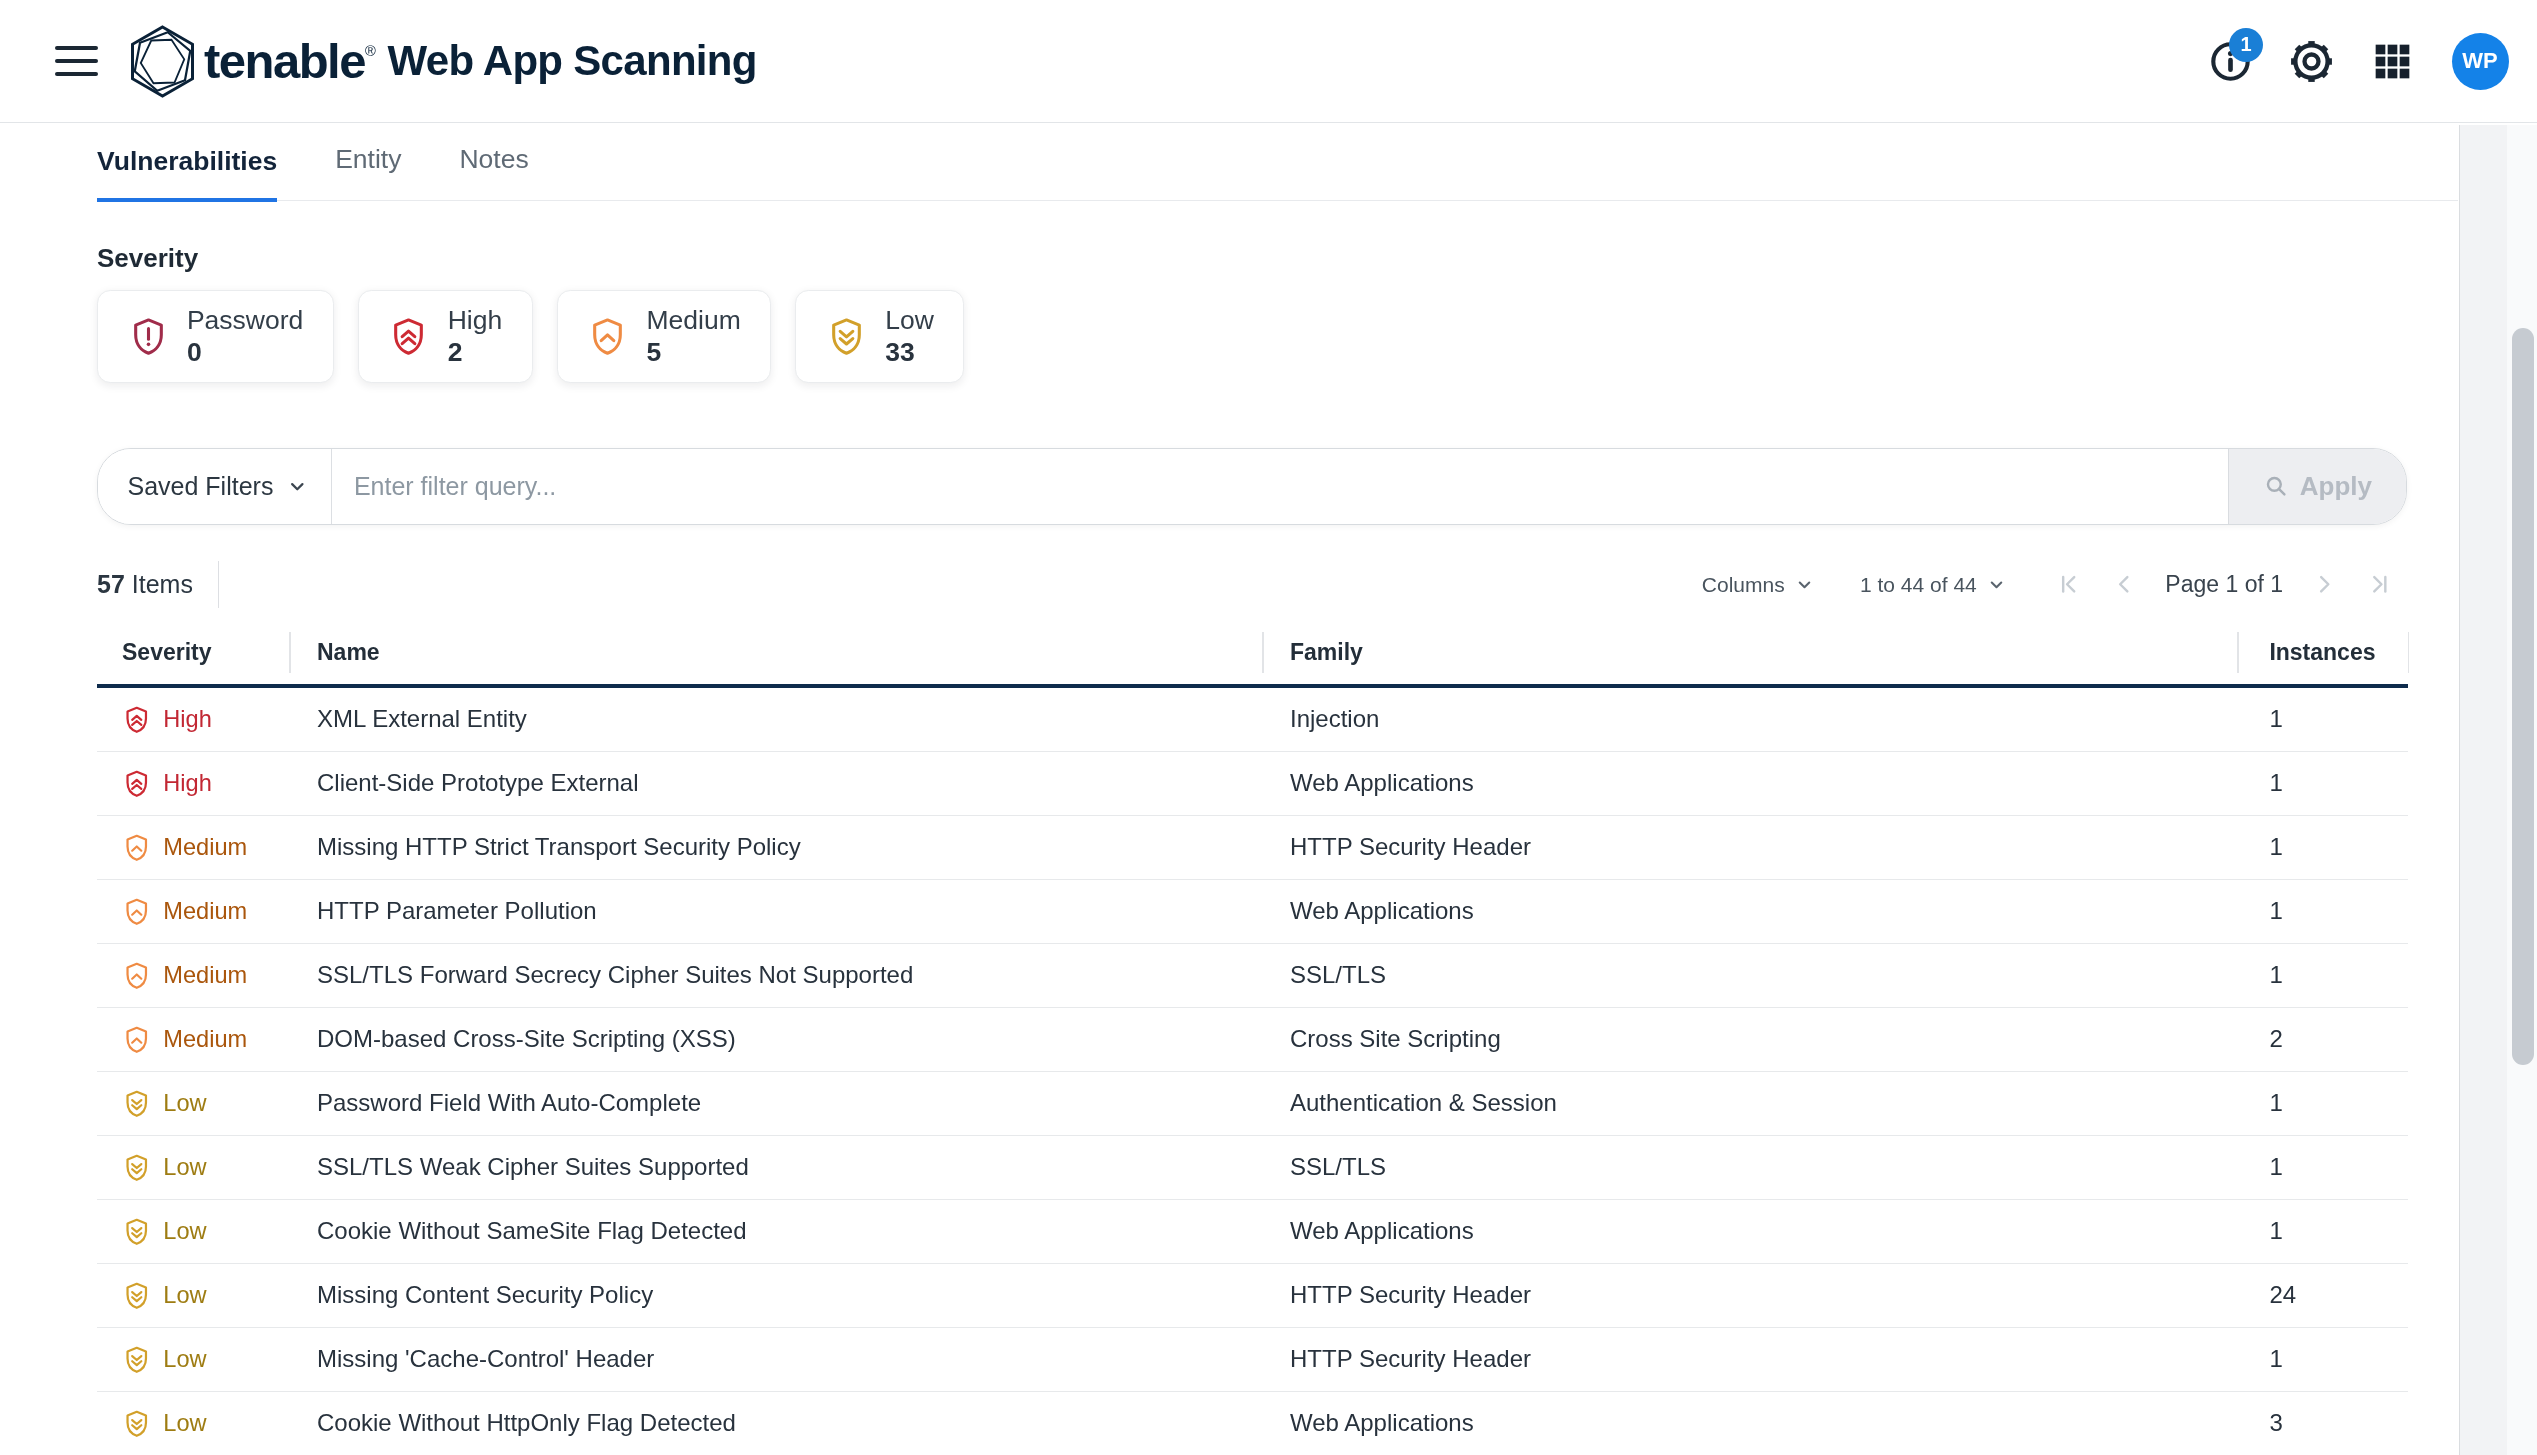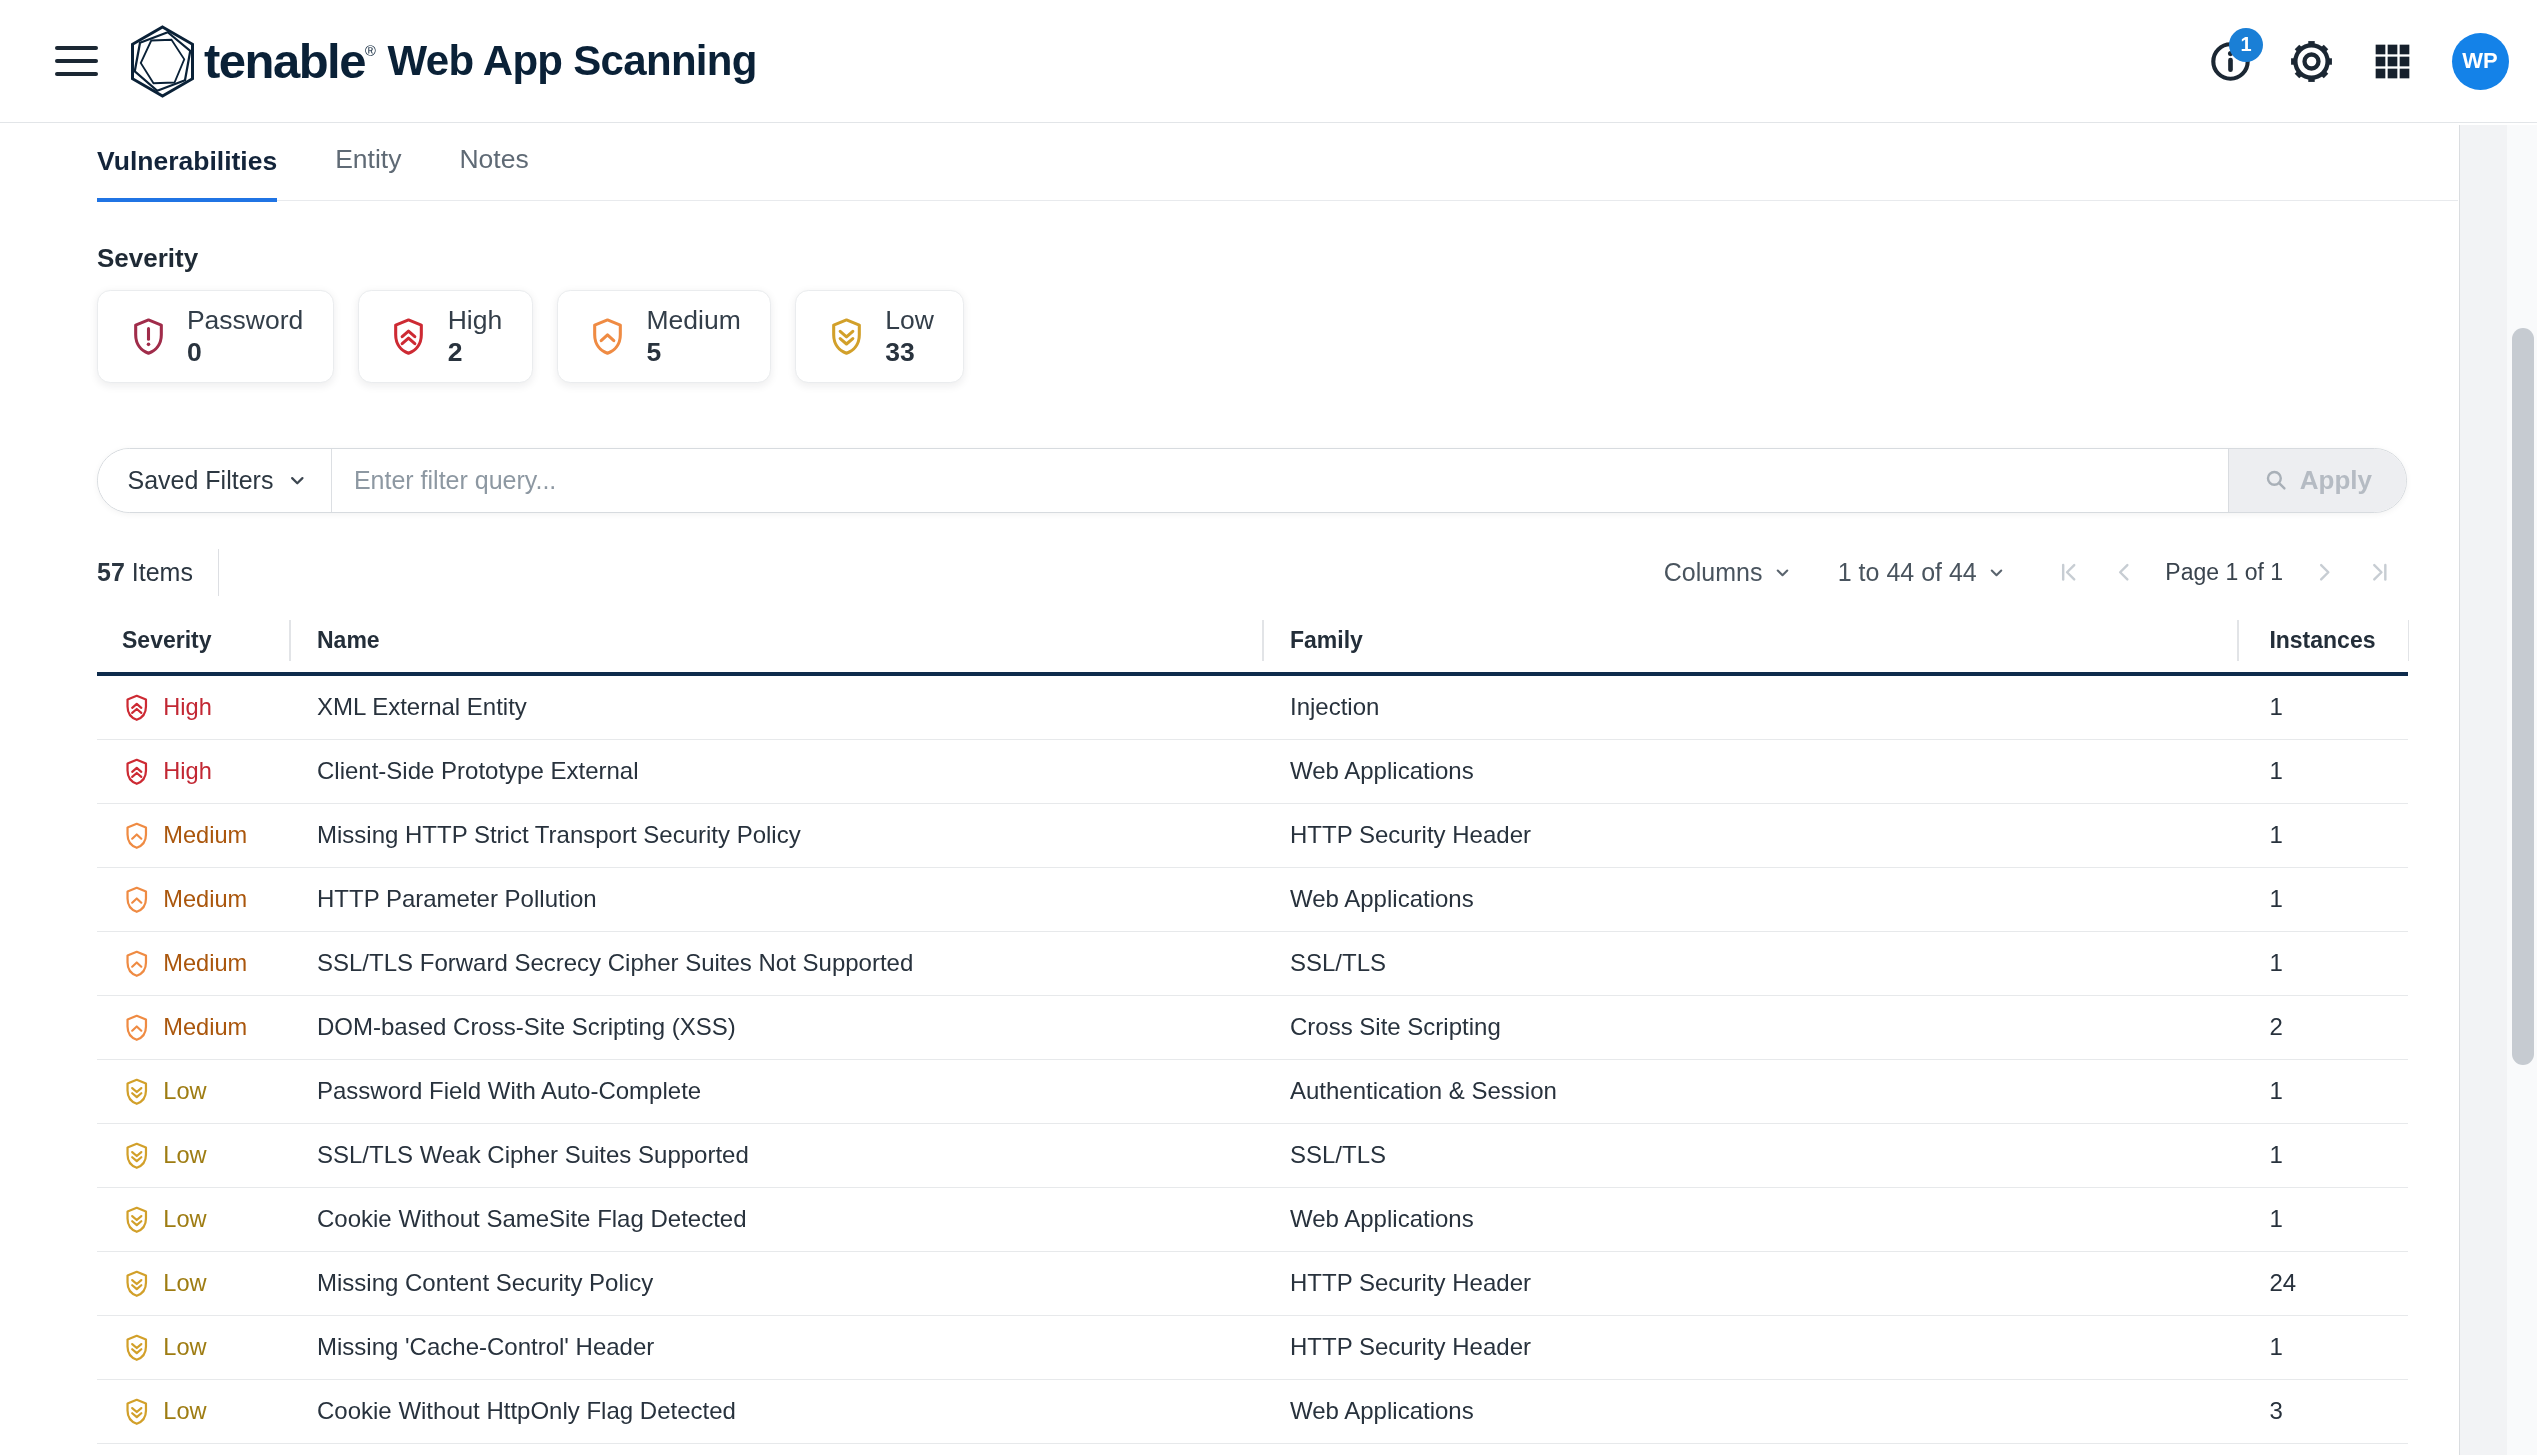--- a/index.html
+++ b/index.html
@@ -46,21 +46,21 @@
     box-shadow:0 2.9px 8.8px rgba(20,30,40,.08);box-sizing:border-box;
     display:flex;align-items:center;padding:0 29.5px 0 29.5px;cursor:pointer;
   }
   .card-ic{width:41px;height:41px;margin-right:18.4px;flex:none}
   .card-ic svg{width:100%;height:100%}
   .card-text{display:flex;flex-direction:column;gap:2.2px}
   .card-label{font-size:26.5px;color:#333e49;line-height:29.5px}
   .card-count{font-size:26.5px;font-weight:700;color:#29333e;line-height:29.5px}
   
   .filter-bar{
-    margin-top:65px;height:65px;width:2310px;box-sizing:border-box;
+    margin-top:65px;height:77px;width:2310px;box-sizing:border-box;
     border:1.5px solid #d7dbdf;border-radius:34px;display:flex;align-items:stretch;overflow:hidden;
     box-shadow:0 1.5px 5.9px rgba(0,0,0,.05);background:#fff;
   }
   .saved-filters{
     display:flex;align-items:center;gap:13.3px;padding:0 23.6px 0 29.5px;background:#fff;border:none;
     border-right:1.5px solid #dcdfe3;font-size:25px;color:#2c3741;cursor:pointer;
     font-family:"Liberation Sans", sans-serif;
   }
   .saved-filters svg{width:20.6px;height:20.6px;color:#3c4650}
   .filter-input{
@@ -73,21 +73,21 @@
     border-left:1.5px solid #d9dce0;color:#b5bbc3;font-size:26px;font-weight:700;cursor:default;
     font-family:"Liberation Sans", sans-serif;
   }
   .apply-btn svg{width:26.5px;height:26.5px;color:#a9b0b8}
   
   .list-controls{margin-top:35px;display:flex;align-items:center;height:49px}
   .items{font-size:25px;color:#2b3641}
   .items .cnt{font-weight:700}
   .divider-v{width:1.5px;height:47px;background:#dddfe3;margin-left:25px}
   .controls-right{margin-left:auto;display:flex;align-items:center;gap:34px;padding-right:16px}
-  .ctl{display:flex;align-items:center;gap:10.3px;cursor:pointer;font-size:25px;color:#49545e;background:none;border:none;font-family:"Liberation Sans", sans-serif}
+  .ctl{display:flex;align-items:center;gap:10.3px;cursor:pointer;font-size:21px;color:#49545e;background:none;border:none;font-family:"Liberation Sans", sans-serif}
   .ctl svg{width:19px;height:19px;color:#5a646e}
   .pagination{display:flex;align-items:center;gap:28px;margin-left:10.3px}
   .pg-btn{background:none;border:none;padding:0;width:26.5px;height:26.5px;cursor:default;color:#c7cdd3}
   .pg-btn svg{width:100%;height:100%}
   .page-label{font-size:23px;color:#39434d;white-space:nowrap}
   
   .thead,.trow{display:grid;grid-template-columns:220px 973px 975px 144px}
   .thead{
     margin-top:11.8px;height:63px;align-items:center;border-bottom:4.4px solid #0e2b4c;
     font-weight:700;font-size:23px;color:#232e39;

